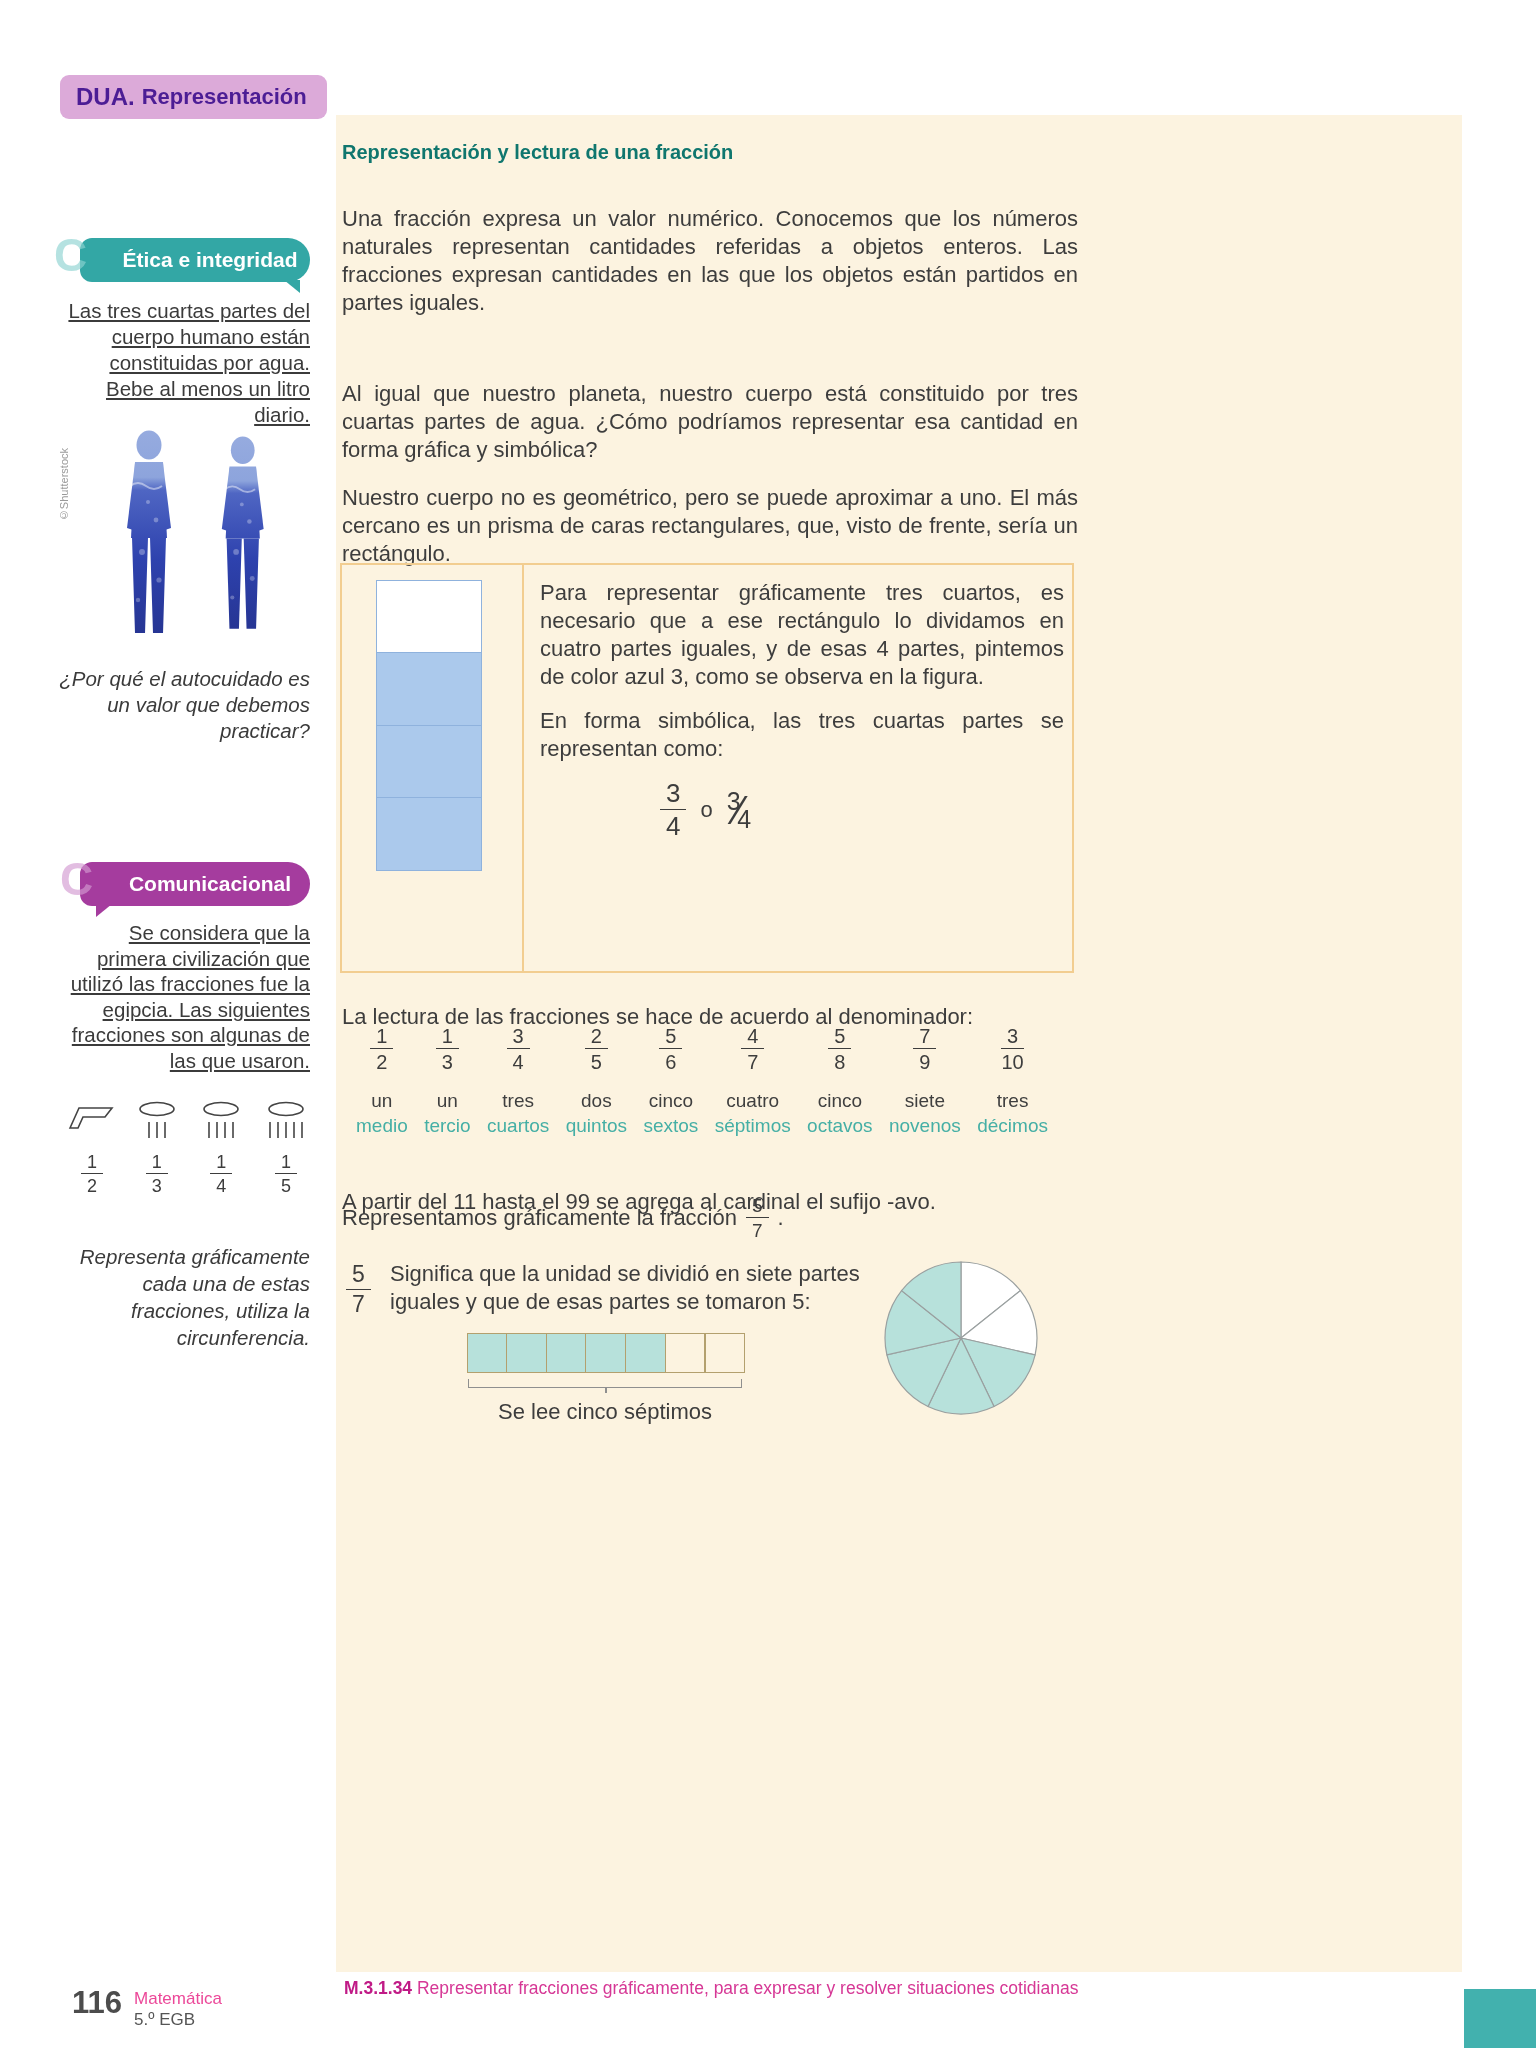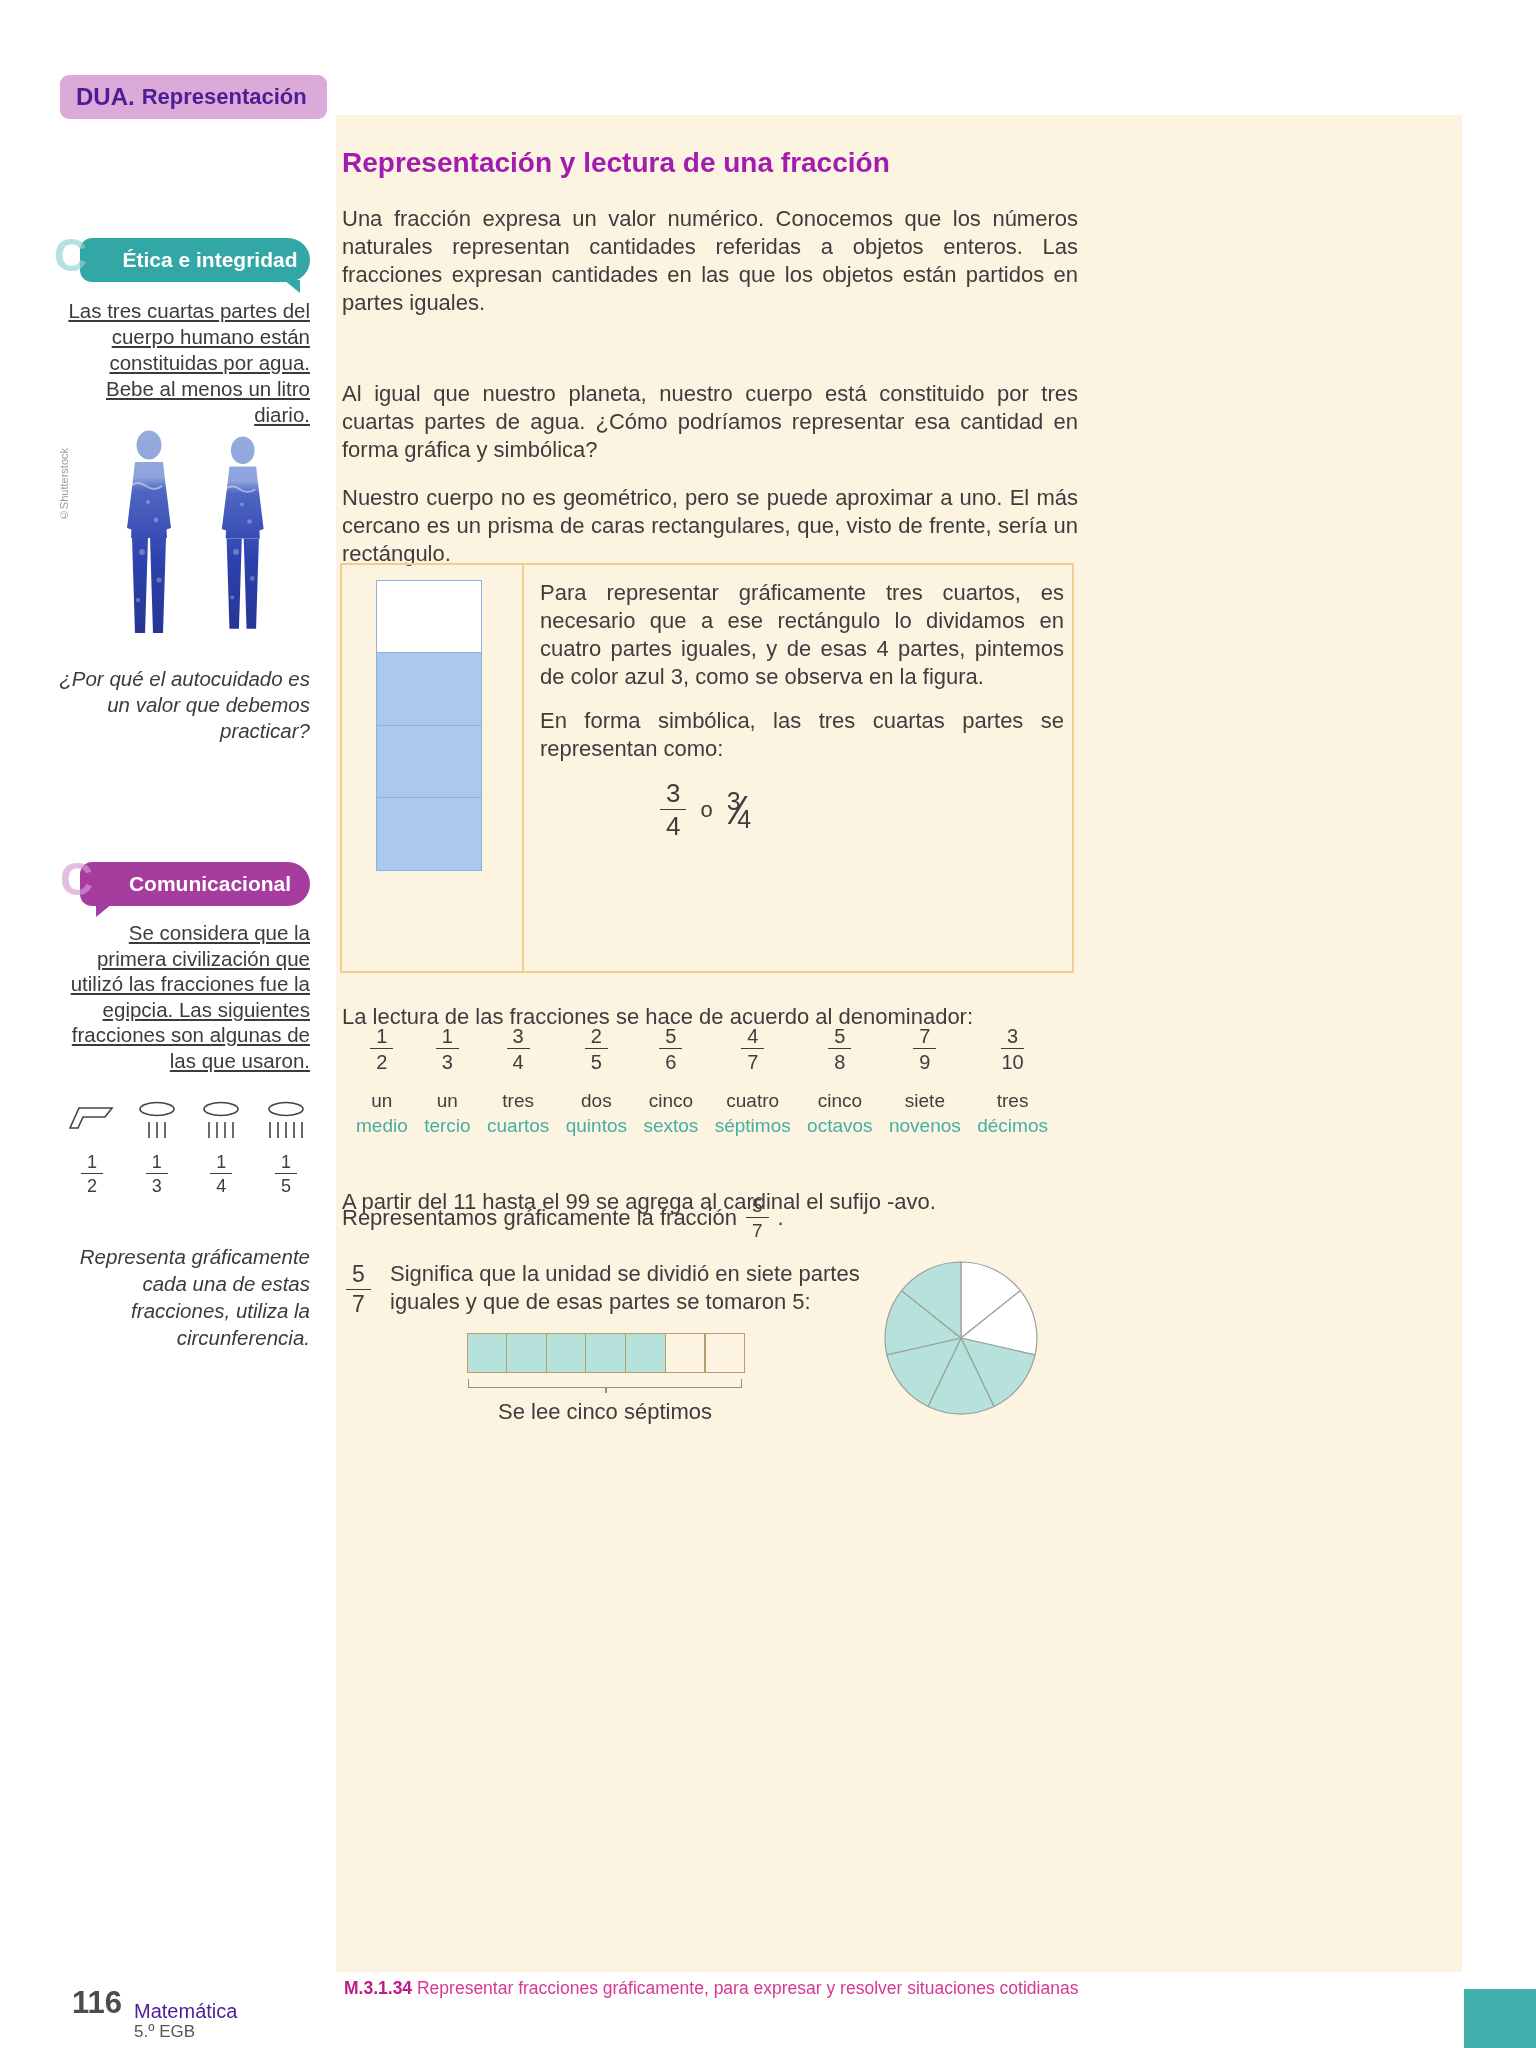--- a/index.html
+++ b/index.html
@@ -8,21 +8,21 @@
     font-family:"Liberation Sans", sans-serif;color:#3d3d3d;overflow:hidden;
   }
   
   .dua-tag{position:absolute;left:60px;top:75px;height:44px;background:#dcaad9;
     border-radius:9px;display:inline-flex;align-items:center;padding:0 20px 0 16px;}
   .dua-bold{font-weight:bold;font-size:24px;color:#4c1d95;}
   .dua-rest{font-weight:bold;font-size:22px;color:#4c1d95;margin-left:7px;}
 
   
   .main-panel{position:absolute;left:336px;top:115px;width:1126px;height:1857px;background:#fcf3e0;}
-  .main-title{position:absolute;left:6px;top:13px;font-size:28px;font-weight:bold;color:#a21caf;}
+  .main-title{position:absolute;left:6px;top:13px;font-size:20px;font-weight:bold;color:#0f766e;}
   .para{position:absolute;left:6px;width:736px;font-size:22px;line-height:28px;color:#3d3d3d;text-align:justify;}
   .para.single{text-align:left;width:auto;}
   .p1{top:68px;} .p2{top:198px;} .p3{top:243px;} .p4{top:347px;}
   .p5{top:789px;} .p6{top:866px;} .p7{top:1051px;}
 
   
   .frac{display:inline-flex;flex-direction:column;align-items:center;line-height:1.12;vertical-align:middle;}
   .frac .num{padding:0 6px 1px 6px;border-bottom:1.6px solid #3d3d3d;}
   .frac .den{padding-top:2px;}
 
@@ -70,21 +70,21 @@
   .standards{position:absolute;left:344px;top:1977px;width:1116px;}
   .standards p{margin:0 0 2px 0;font-size:17.5px;line-height:22px;color:#d63795;}
   .std-code{color:#c01a86;font-weight:bold;}
   .std-line{display:block;}
   .std-just{text-align:justify;text-align-last:justify;}
 
   
   .page-footer{position:absolute;left:72px;top:1986px;display:flex;align-items:flex-start;gap:12px;}
   .page-num{font-size:31px;font-weight:bold;color:#4c4c4c;line-height:34px;}
   .footer-col{display:flex;flex-direction:column;}
-  .footer-subject{font-size:20px;color:#4c1d95;line-height:22px;margin-top:14px;}
+  .footer-subject{font-size:17px;color:#ec4899;line-height:22px;margin-top:2px;}
   .footer-grade{font-size:17px;color:#555;line-height:20px;}
   .corner-tab{position:absolute;left:1464px;top:1989px;width:72px;height:59px;background:#42b1ae;}
 
   
   .banner{position:absolute;width:230px;height:44px;border-radius:12px 22px 22px 12px;
     display:flex;align-items:center;justify-content:center;}
   .banner-title{color:#ffffff;font-weight:bold;font-size:21px;padding-left:30px;}
   .banner .tail{position:absolute;width:0;height:0;}
   .banner-ethics{left:80px;top:238px;background:#33a7a5;}
   .banner-ethics .tail{right:10px;bottom:-11px;border-left:16px solid transparent;border-top:13px solid #33a7a5;}

